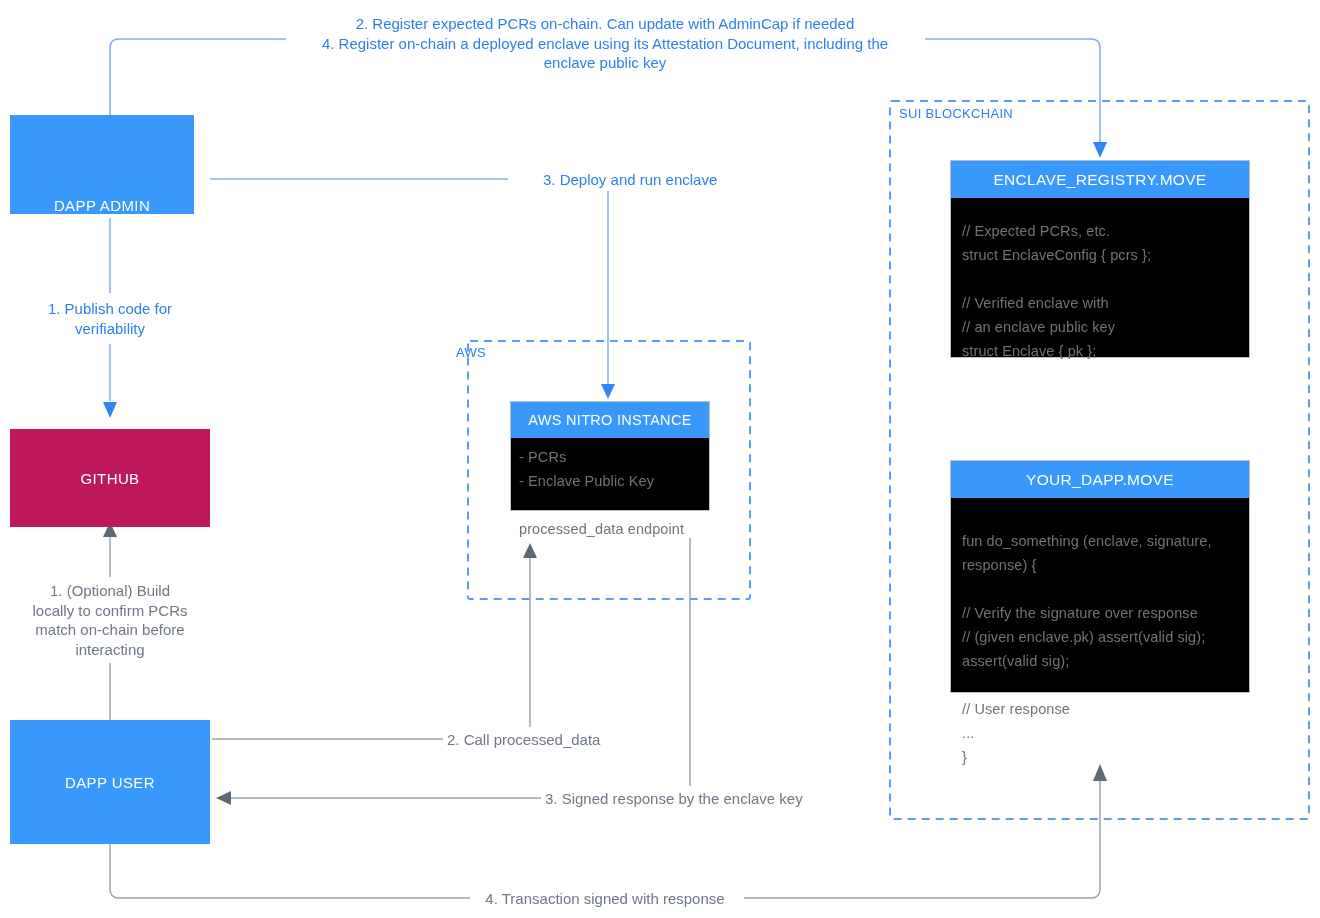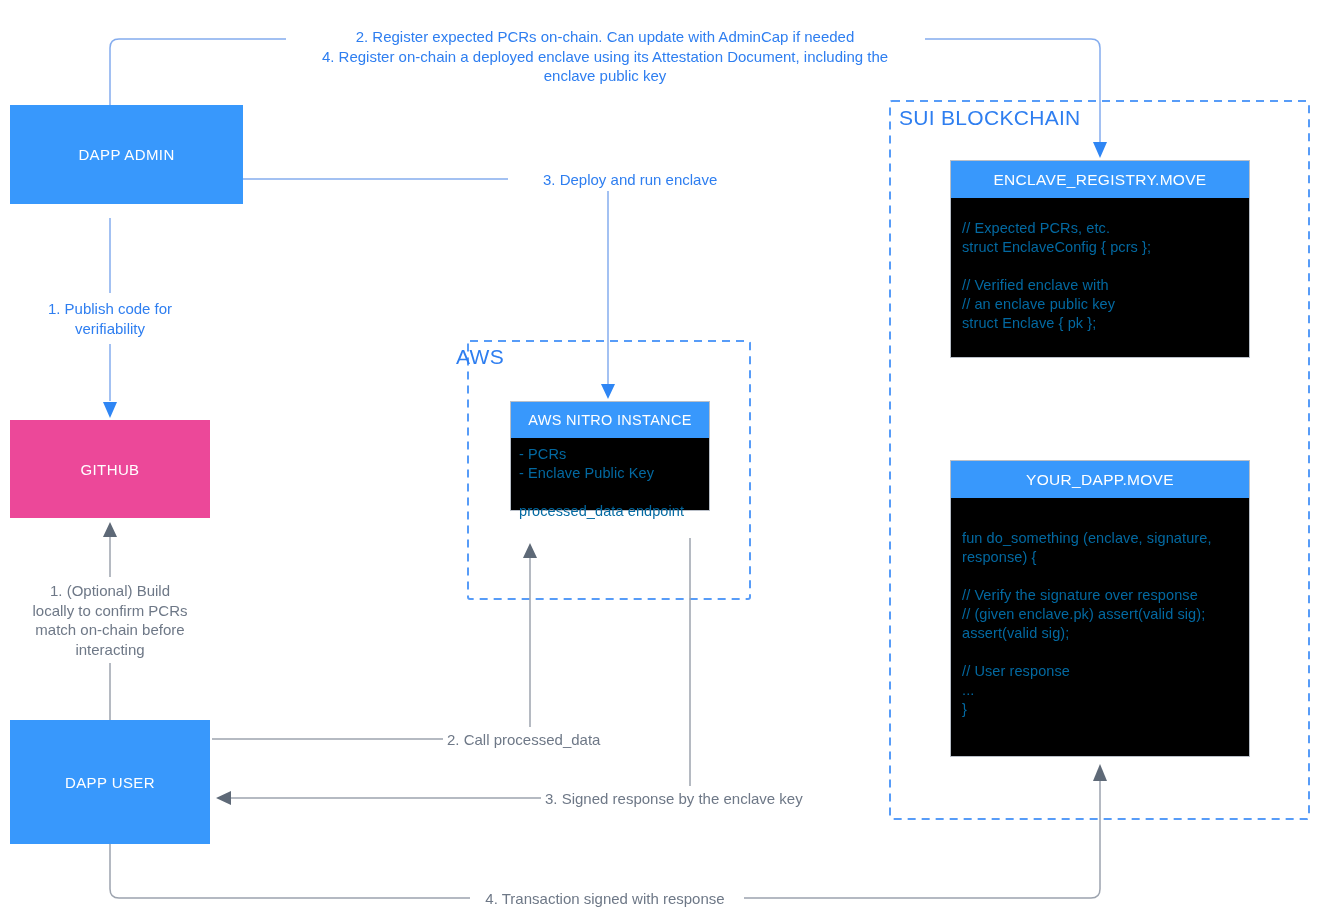--- a/index.html
+++ b/index.html
@@ -19,29 +19,29 @@
   #connector-layer{position:absolute;left:0;top:0;width:1320px;height:918px;pointer-events:none;}
   .blue-line{stroke:var(--line-blue);stroke-width:1.5;fill:none;}
   .gray-line{stroke:var(--gray-line);stroke-width:1.5;fill:none;}
   .blue-arrow{fill:var(--arrow-blue);stroke:none;}
   .gray-arrow{fill:var(--gray-arrow);stroke:none;}
   .dash-rect{stroke:var(--dash-blue);stroke-width:2;fill:none;stroke-dasharray:8 6;}
 
   .node{position:absolute;display:flex;align-items:center;justify-content:center;
         font-size:15px;font-weight:500;letter-spacing:.4px;color:#fff;text-align:center;}
   .node-blue{background:var(--box-blue);}
-  .node-black{background:#ec4899;}
+  .node-black{background:#be185d;margin-top:9px;}
 
   .panel{position:absolute;border:1px solid #b9bfc8;}
   .panel-header{background:var(--box-blue);color:#fff;display:flex;align-items:center;justify-content:center;
         font-size:15.5px;font-weight:500;letter-spacing:.3px;}
-  .panel-body{background:#000;color:#0369a1;font-size:14.5px;line-height:19px;white-space:pre-line;
+  .panel-body{background:#000;color:#737373;font-size:14.5px;line-height:24px;white-space:pre-line;
         font-weight:400;letter-spacing:.1px;}
 
-  .region-label{position:absolute;color:var(--text-blue);font-size:21px;font-weight:400;letter-spacing:.3px;}
+  .region-label{position:absolute;color:var(--text-blue);font-size:13px;font-weight:400;letter-spacing:.3px;}
   .note{position:absolute;font-size:15px;line-height:19.5px;white-space:pre-line;}
   .note-blue{color:var(--text-blue);}
   .note-gray{color:var(--gray-text);}
   .center{text-align:center;}
 </style>
 </head>
 <body>
 
 <div id="canvas">
 
@@ -68,21 +68,21 @@
 
     <polygon class="blue-arrow" points="1093,142 1107,142 1100,158"></polygon>
     <polygon class="blue-arrow" points="103,402 117,402 110,418"></polygon>
     <polygon class="blue-arrow" points="601,384 615,384 608,399"></polygon>
     <polygon class="gray-arrow" points="103,537 117,537 110,522"></polygon>
     <polygon class="gray-arrow" points="523,558 537,558 530,543"></polygon>
     <polygon class="gray-arrow" points="231,791 231,805 216,798"></polygon>
     <polygon class="gray-arrow" points="1093,781 1107,781 1100,764"></polygon>
   </svg>
 
-  <div class="node node-blue" style="left:10px;top:105px;width:233px;height:99px;">
+  <div class="node node-blue" style="left:10px;top:115px;width:184px;height:99px;align-items:flex-end;">
     <span>DAPP ADMIN</span>
   </div>
 
   <div class="node node-black" style="left:10px;top:420px;width:200px;height:98px;">
     <span>GITHUB</span>
   </div>
 
   <div class="node node-blue" style="left:10px;top:720px;width:200px;height:124px;">
     <span>DAPP USER</span>
   </div>
@@ -103,33 +103,33 @@
     <div class="panel-body" style="height:159px;padding:21px 11px 0;">// Expected PCRs, etc.
 struct EnclaveConfig { pcrs };
 
 // Verified enclave with
 // an enclave public key
 struct Enclave { pk };</div>
   </div>
 
   <div class="panel" style="left:950px;top:460px;width:300px;">
     <div class="panel-header" style="height:37px;">YOUR_DAPP.MOVE</div>
-    <div class="panel-body" style="height:258px;padding:31px 11px 0;">fun do_something (enclave, signature,
+    <div class="panel-body" style="height:194px;padding:31px 11px 0;">fun do_something (enclave, signature,
 response) {
 
 // Verify the signature over response
 // (given enclave.pk) assert(valid sig);
 assert(valid sig);
 
 // User response
 ...
 }</div>
   </div>
 
-  <div class="note note-blue center" style="left:245px;top:27px;width:720px;">2. Register expected PCRs on-chain. Can update with AdminCap if needed
+  <div class="note note-blue center" style="left:245px;top:14px;width:720px;">2. Register expected PCRs on-chain. Can update with AdminCap if needed
 4. Register on-chain a deployed enclave using its Attestation Document, including the
 enclave public key</div>
 
   <div class="note note-blue center" style="left:20px;top:299px;width:180px;">1. Publish code for
 verifiability</div>
 
   <div class="note note-blue" style="left:543px;top:170px;">3. Deploy and run enclave</div>
 
   <div class="note note-gray center" style="left:10px;top:581px;width:200px;">1. (Optional) Build
 locally to confirm PCRs

